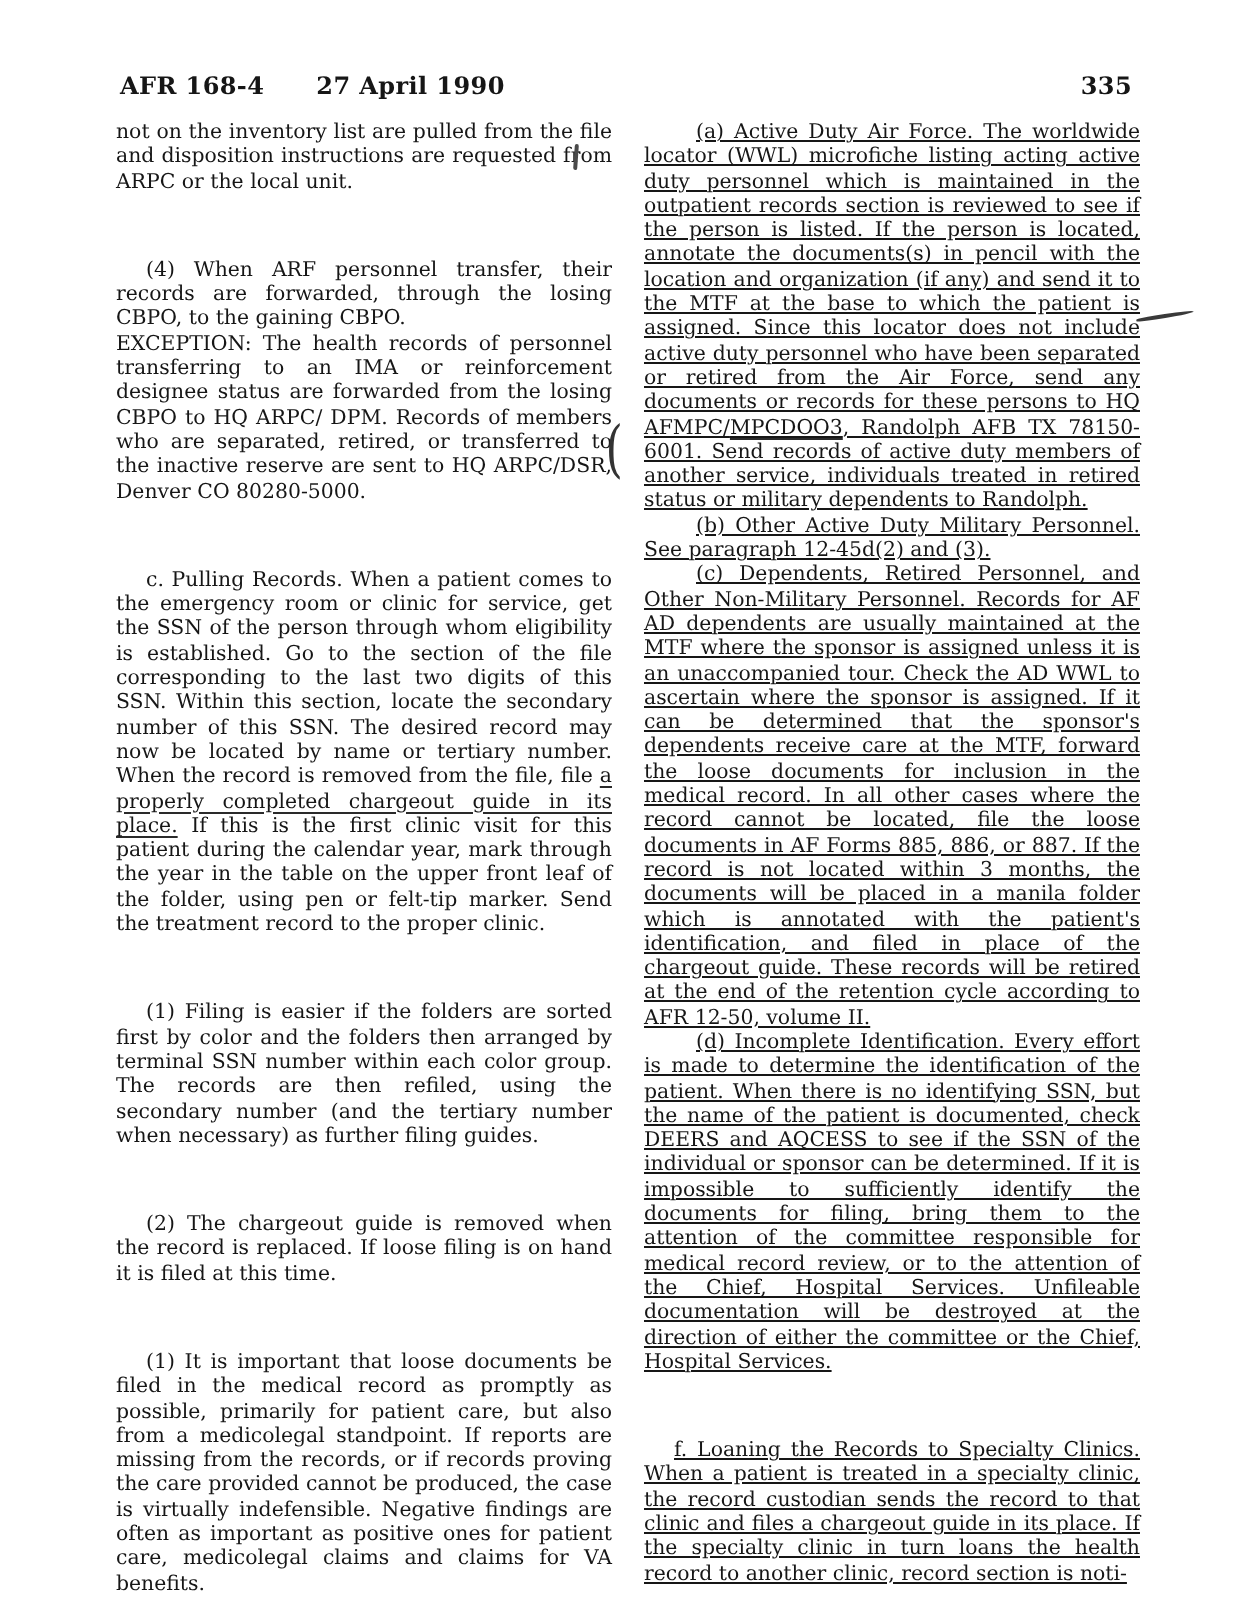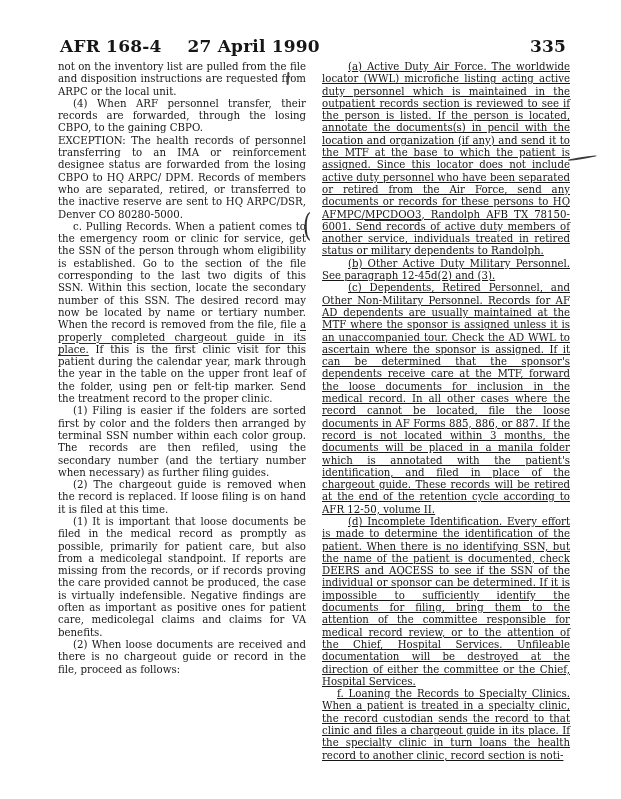--- a/index.html
+++ b/index.html
@@ -11,39 +11,39 @@
     background: #ffffff;
     font-family: "DejaVu Serif", serif;
     color: #161616;
     overflow: hidden;
   }
   .header {
     position: absolute;
     top: 36px;
     left: 60px;
     right: 55px;
-    font-size: 17px;
+    font-size: 12px;
     font-weight: bold;
     letter-spacing: 0.2px;
   }
   .doc-date { margin-left: 26px; }
   .page-num { position: absolute; right: 0; top: 0; }
   .col {
     position: absolute;
     top: 61px;
     width: 248px;
     text-align: justify;
     font-size: 10.2px;
     line-height: 12.3px;
     hyphens: none;
   }
   .col-left { left: 58px; }
   .col-right { left: 322px; text-decoration: underline; }
   .para { margin: 0; }
-  .ind1 { text-indent: 15px; }
+  .ind1 { text-indent: 15px; margin-top: 32px; }
   .ind2 { text-indent: 26px; }
   .pen-underline {
     text-decoration: underline;
     text-decoration-thickness: 1.3px;
     text-underline-offset: 2px;
     text-decoration-color: #2a2a2a;
   }
   .pen-tick {
     position: absolute;
     left: 287px;

